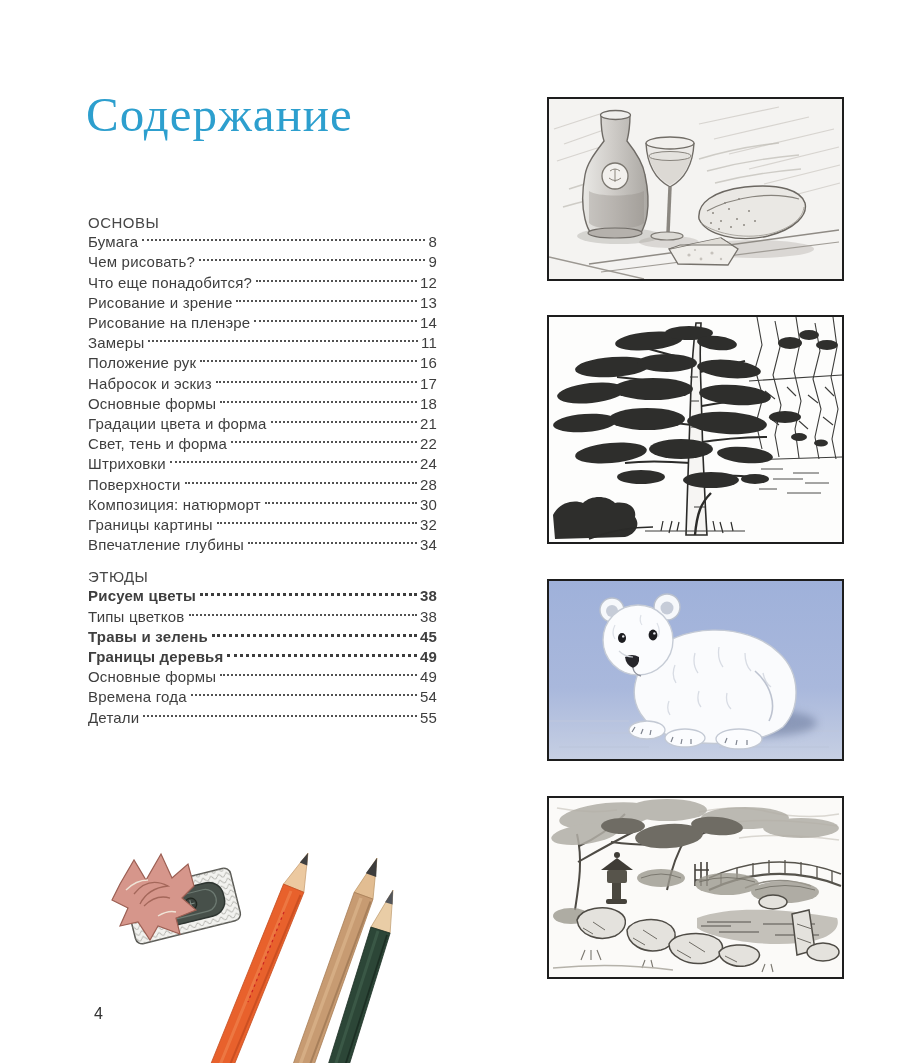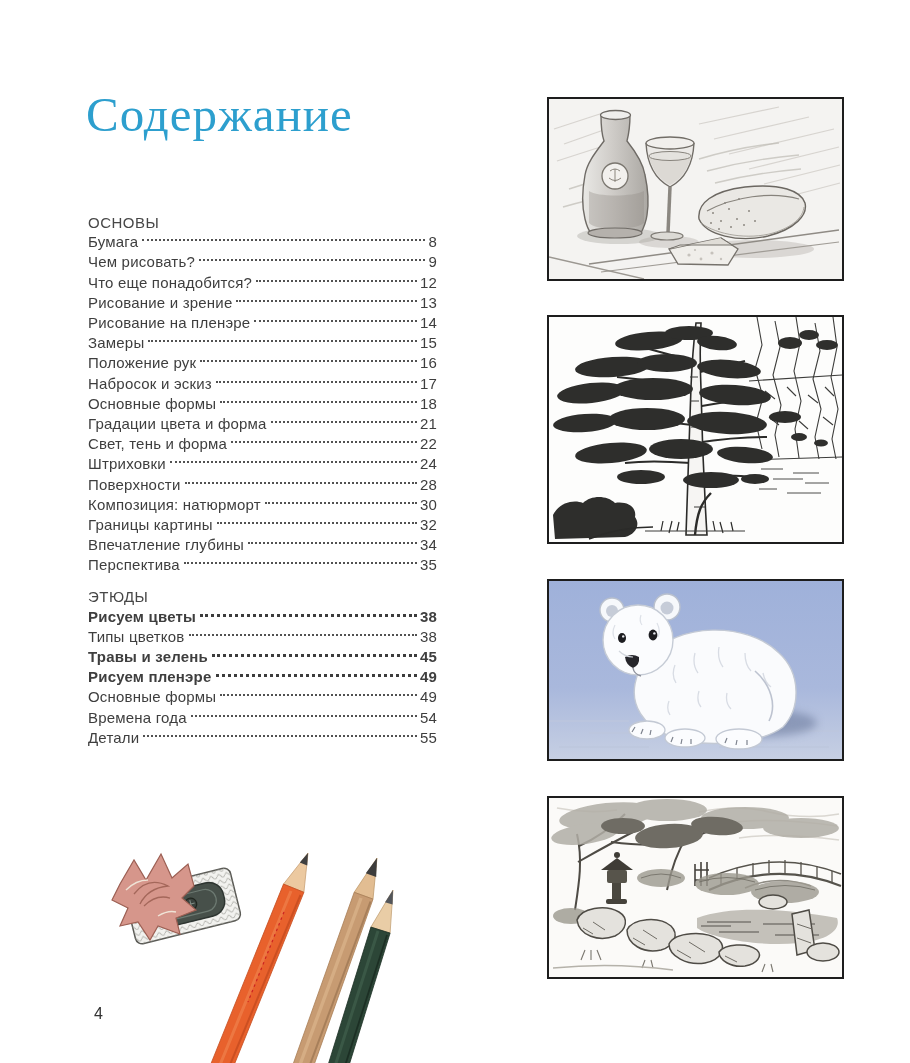--- a/index.html
+++ b/index.html
@@ -58,21 +58,21 @@
         <span class="pg">13</span>
       </div>
     <div class="row">
         <span class="lbl">Рисование на пленэре</span>
         <span class="dots"></span>
         <span class="pg">14</span>
       </div>
     <div class="row">
         <span class="lbl">Замеры</span>
         <span class="dots"></span>
-        <span class="pg">15</span>
+        <span class="pg">11</span>
       </div>
     <div class="row">
         <span class="lbl">Положение рук</span>
         <span class="dots"></span>
         <span class="pg">16</span>
       </div>
     <div class="row">
         <span class="lbl">Набросок и эскиз</span>
         <span class="dots"></span>
         <span class="pg">17</span>
@@ -109,46 +109,41 @@
       </div>
     <div class="row">
         <span class="lbl">Границы картины</span>
         <span class="dots"></span>
         <span class="pg">32</span>
       </div>
     <div class="row">
         <span class="lbl">Впечатление глубины</span>
         <span class="dots"></span>
         <span class="pg">34</span>
-      </div>
-    <div class="row">
-        <span class="lbl">Перспектива</span>
-        <span class="dots"></span>
-        <span class="pg">35</span>
       </div>
 
     <div class="sec s2">ЭТЮДЫ</div>
 
     <div class="row b">
         <span class="lbl">Рисуем цветы</span>
         <span class="dots"></span>
         <span class="pg">38</span>
       </div>
     <div class="row">
         <span class="lbl">Типы цветков</span>
         <span class="dots"></span>
         <span class="pg">38</span>
       </div>
     <div class="row b">
         <span class="lbl">Травы и зелень</span>
         <span class="dots"></span>
         <span class="pg">45</span>
       </div>
     <div class="row b">
-        <span class="lbl">Рисуем пленэре</span>
+        <span class="lbl">Границы деревья</span>
         <span class="dots"></span>
         <span class="pg">49</span>
       </div>
     <div class="row">
         <span class="lbl">Основные формы</span>
         <span class="dots"></span>
         <span class="pg">49</span>
       </div>
     <div class="row">
         <span class="lbl">Времена года</span>

